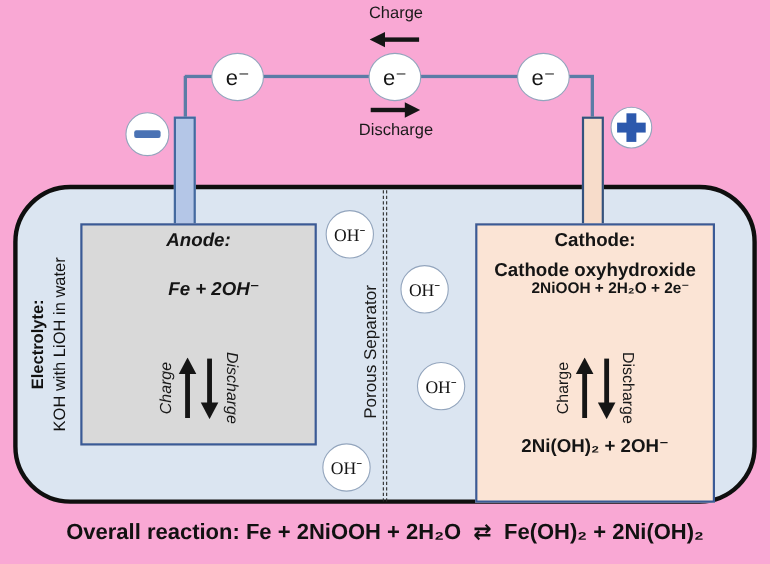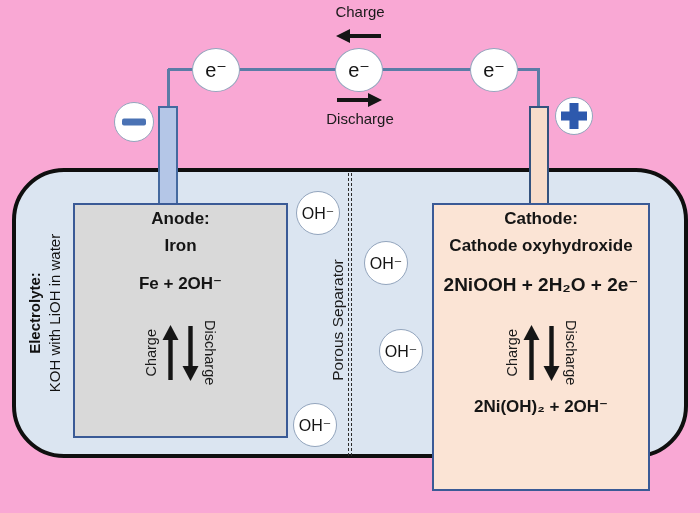--- a/index.html
+++ b/index.html
@@ -39,26 +39,26 @@
     background:var(--container-fill,#dbe5f1);
     border:4px solid #0f0f0f;border-radius:52px;box-sizing:border-box;z-index:1;
   }
   .terminal{box-sizing:border-box;z-index:2;}
   #neg-terminal{left:158px;top:106px;width:20px;height:101px;
     background:var(--neg-terminal-fill,#b4c6e7);border:2px solid #44699f;}
   #pos-terminal{left:529px;top:106px;width:20px;height:101px;
     background:var(--pos-terminal-fill,#f7dcca);border:2px solid #33527e;}
 
   .electrode-box{box-sizing:border-box;z-index:3;border:2.5px solid var(--box-border,#3a5a96);}
-  #anode-box{left:73px;top:203px;width:215px;height:235px;background:var(--anode-fill,#d9d9d9);}
-  #cathode-box{left:432px;top:203px;width:218px;height:288px;background:var(--cathode-fill,#fbe4d5);}
+  #anode-box{left:73px;top:203px;width:215px;height:202px;background:var(--anode-fill,#d9d9d9);font-style:italic;}
+  #cathode-box{left:432px;top:203px;width:218px;height:254px;background:var(--cathode-fill,#fbe4d5);}
   .box-line{position:absolute;left:0;width:100%;text-align:center;font-weight:700;font-size:17px;}
   .bt-title{top:4px;}
   .bt-material{top:31px;}
-  .bt-charged{top:68px;}
+  .bt-charged{top:48px;padding-left:14px;}
   .bt-discharged{top:191px;}
   .rxn-arrows{
     position:absolute;left:0;top:98px;width:100%;height:100px;
     display:flex;align-items:center;justify-content:center;gap:3px;
   }
   .vlabel{font-size:14.5px;color:#1a1a1a;}
   .v-up{writing-mode:vertical-rl;transform:rotate(180deg);}   
   .v-down{writing-mode:vertical-rl;}                          
 
   
@@ -74,21 +74,21 @@
   
   #electrolyte{
     left:-79px;top:292px;width:250px;height:42px;z-index:2;
     transform:rotate(-90deg);text-align:center;line-height:20px;font-size:15px;color:#111;
   }
   #electrolyte .t{font-weight:700;}
 
   .ion-circle{
     width:44px;height:44px;border-radius:50%;background:#fff;
     border:1.5px solid #93a5bd;box-sizing:border-box;z-index:4;
-    display:flex;align-items:center;justify-content:center;font-size:16px;
+    display:flex;align-items:center;justify-content:center;font-size:16px;font-family:Liberation Serif, serif;
   }
 
   #overall-reaction{
     left:0;top:471px;width:700px;text-align:center;
     font-size:20px;font-weight:700;white-space:pre;color:#111;
   }
 </style>
 </head>
 <body>
 
@@ -133,40 +133,39 @@
   <div class="abs terminal" id="neg-terminal"></div>
   <div class="abs terminal" id="pos-terminal"></div>
 
   <div class="abs" id="electrolyte">
     <div class="t">Electrolyte:</div>
     <div>KOH with LiOH in water</div>
   </div>
 
   <div class="abs electrode-box" id="anode-box">
     <div class="box-line bt-title">Anode:</div>
-    <div class="box-line bt-material">Iron</div>
     <div class="box-line bt-charged">Fe + 2OH⁻</div>
     <div class="rxn-arrows">
       <span class="vlabel v-up">Charge</span>
       <svg width="17" height="56" viewBox="0 0 17 56">
         <polygon points="8.5,0 0.5,15 16.5,15" fill="#151515"></polygon>
         <rect x="6.3" y="13" width="4.4" height="42" fill="#151515"></rect>
       </svg>
       <svg width="17" height="56" viewBox="0 0 17 56">
         <polygon points="8.5,56 0.5,41 16.5,41" fill="#151515"></polygon>
         <rect x="6.3" y="1" width="4.4" height="42" fill="#151515"></rect>
       </svg>
       <span class="vlabel v-down">Discharge</span>
     </div>
   </div>
 
   <div class="abs electrode-box" id="cathode-box">
     <div class="box-line bt-title">Cathode:</div>
     <div class="box-line bt-material">Cathode oxyhydroxide</div>
-    <div class="box-line bt-charged" style="font-size:19px;">2NiOOH + 2H₂O + 2e⁻</div>
+    <div class="box-line bt-charged" style="font-size:14px;">2NiOOH + 2H₂O + 2e⁻</div>
     <div class="rxn-arrows">
       <span class="vlabel v-up">Charge</span>
       <svg width="17" height="56" viewBox="0 0 17 56">
         <polygon points="8.5,0 0.5,15 16.5,15" fill="#151515"></polygon>
         <rect x="6.3" y="13" width="4.4" height="42" fill="#151515"></rect>
       </svg>
       <svg width="17" height="56" viewBox="0 0 17 56">
         <polygon points="8.5,56 0.5,41 16.5,41" fill="#151515"></polygon>
         <rect x="6.3" y="1" width="4.4" height="42" fill="#151515"></rect>
       </svg>
@@ -184,14 +183,15 @@
   <div class="abs ion-circle" style="left:364px;top:241px;">
     <span>OH⁻</span>
   </div>
   <div class="abs ion-circle" style="left:379px;top:329px;">
     <span>OH⁻</span>
   </div>
   <div class="abs ion-circle" style="left:293px;top:403px;">
     <span>OH⁻</span>
   </div>
 
+  <div class="abs" id="overall-reaction">Overall reaction: Fe + 2NiOOH + 2H₂O  ⇄  Fe(OH)₂ + 2Ni(OH)₂</div>
 
 </div>
 
 </body></html>

